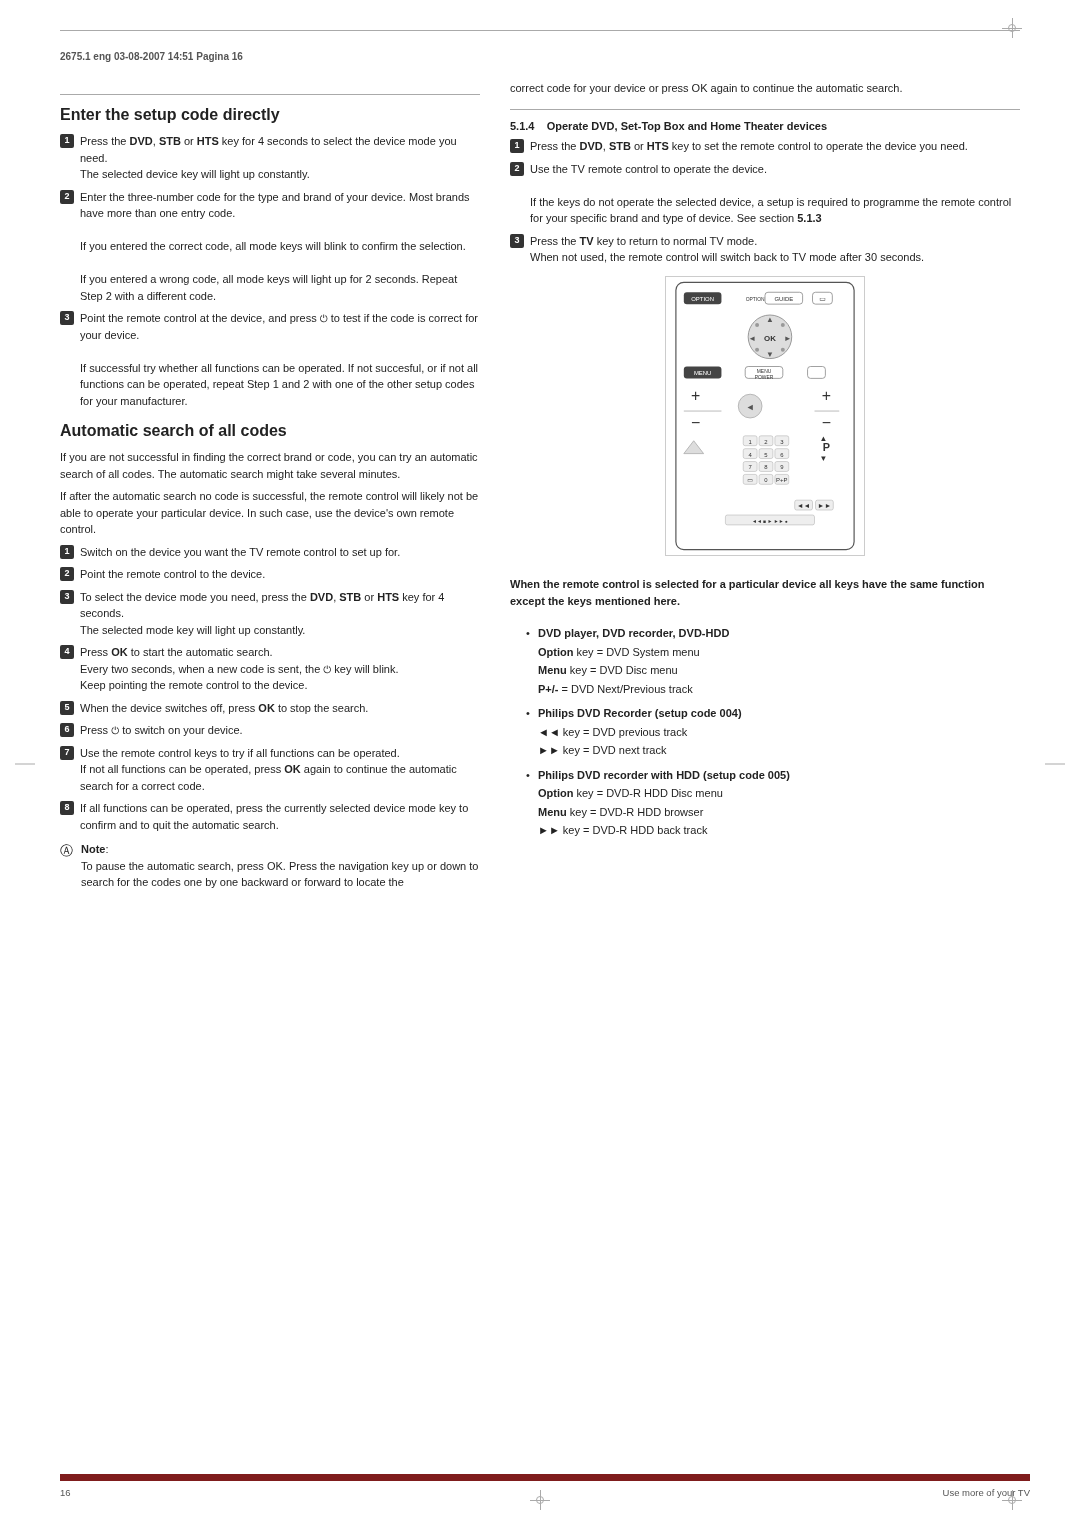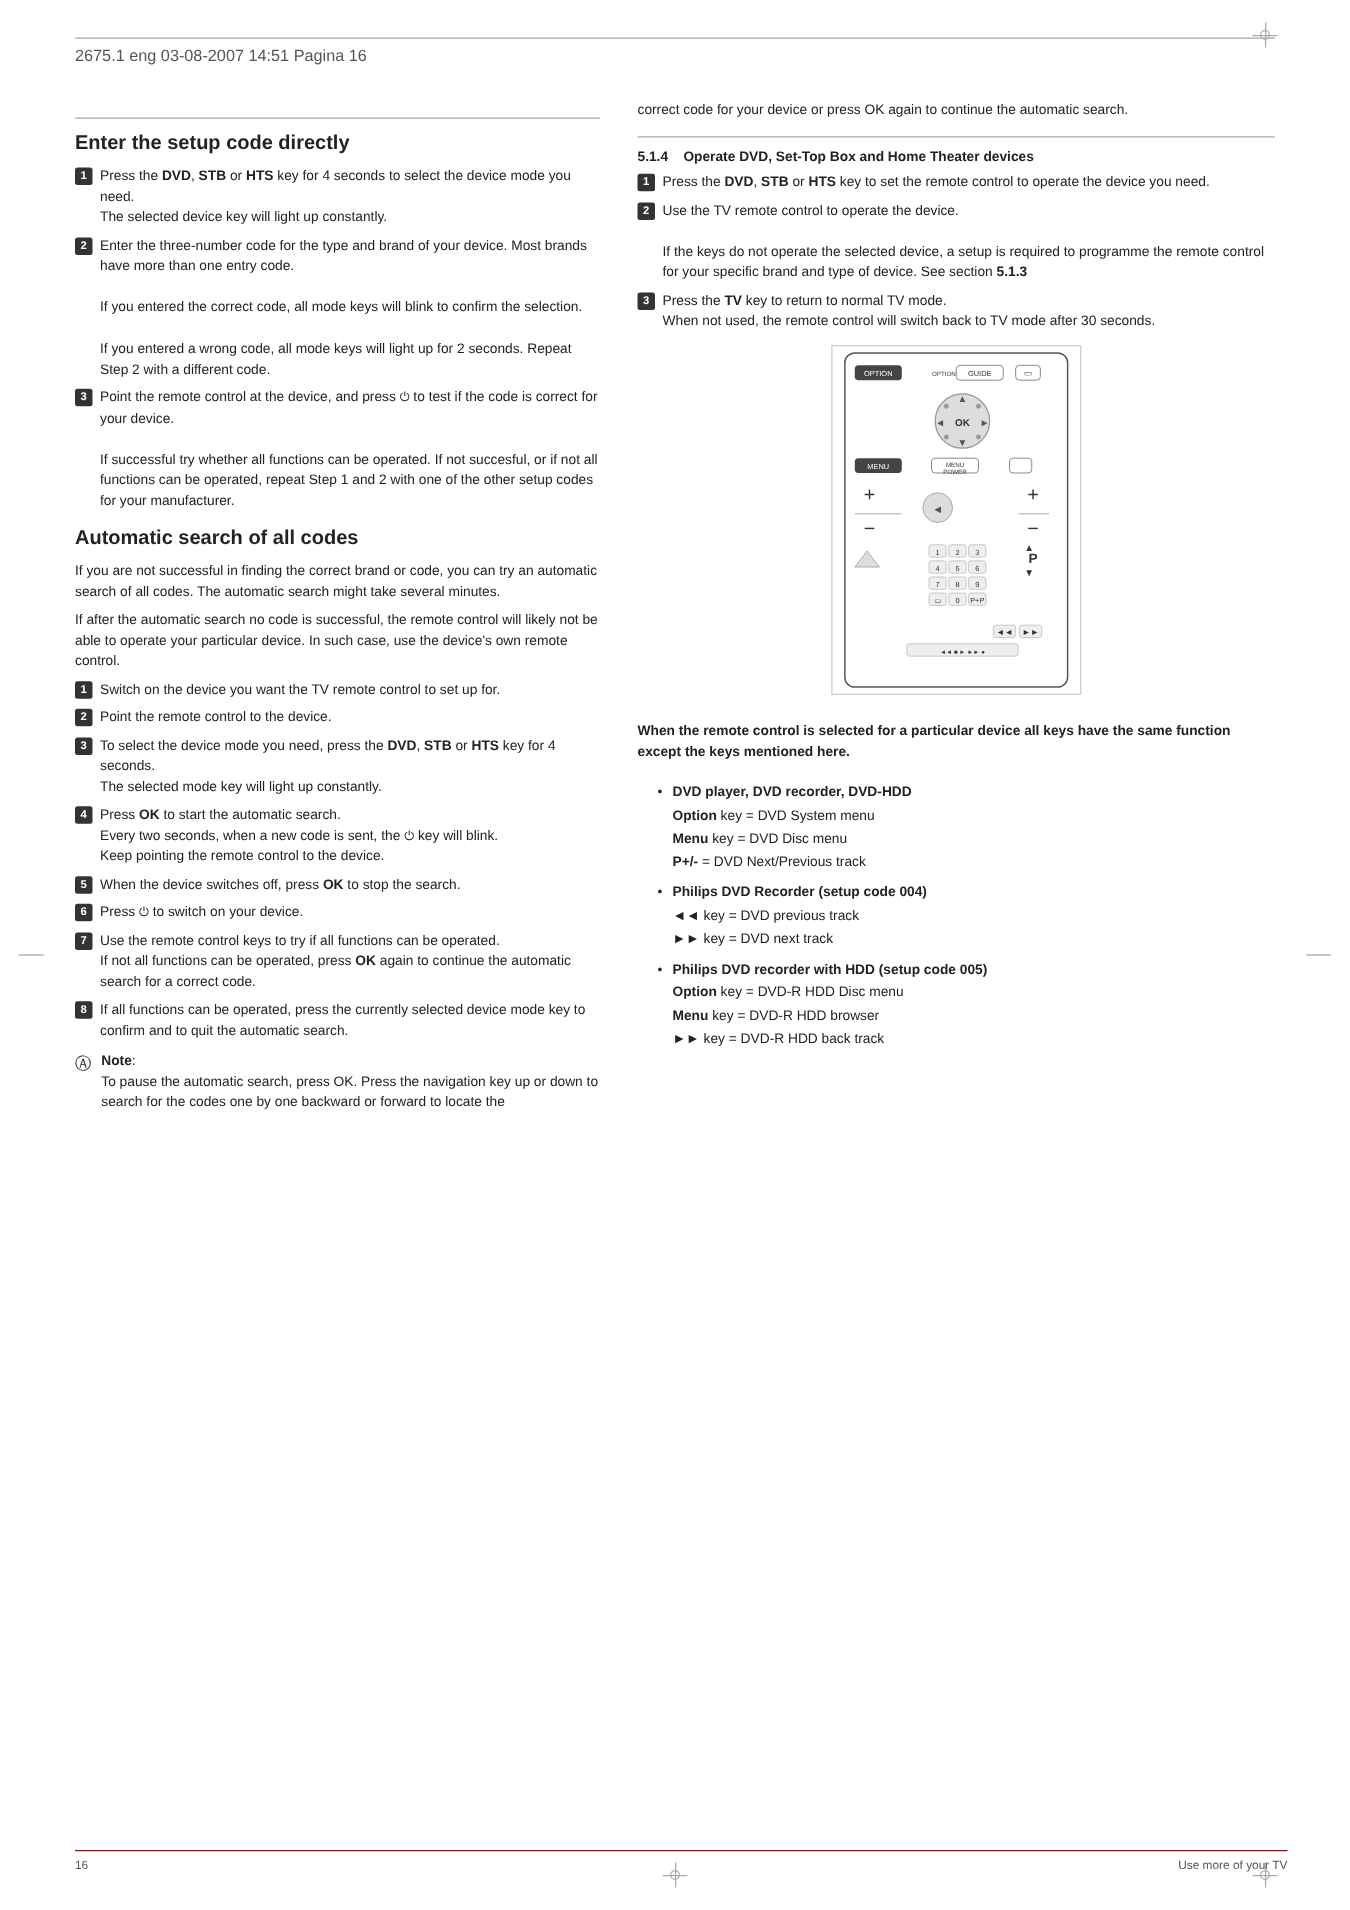--- a/index.html
+++ b/index.html
@@ -21,25 +21,26 @@
       padding: 0;
     }
 
     
     .header-bar {
       position: absolute;
       top: 30px;
       left: 60px;
       right: 60px;
       border-top: 1px solid #aaa;
-      padding-top: 6px;
-      font-size: 13px;
+      padding-top: 20px;
+      font-size: 10px;
       color: #555;
       display: flex;
       justify-content: space-between;
+      font-weight: bold;
     }
 
     
     .crosshair {
       position: absolute;
       width: 20px;
       height: 20px;
     }
     .crosshair::before {
       content: '';
@@ -185,21 +186,21 @@
       padding-left: 0;
       margin-bottom: 2px;
     }
 
     
     .footer-bar {
       position: absolute;
       bottom: 30px;
       left: 60px;
       right: 50px;
-      border-top: 1px solid #7f1d1d;
+      border-top: 7px solid #7f1d1d;
       padding-top: 6px;
       display: flex;
       justify-content: space-between;
       font-size: 9.5px;
       color: #555;
     }
 
     .right-col-divider {
       border: none;
       border-top: 1px solid #aaa;

